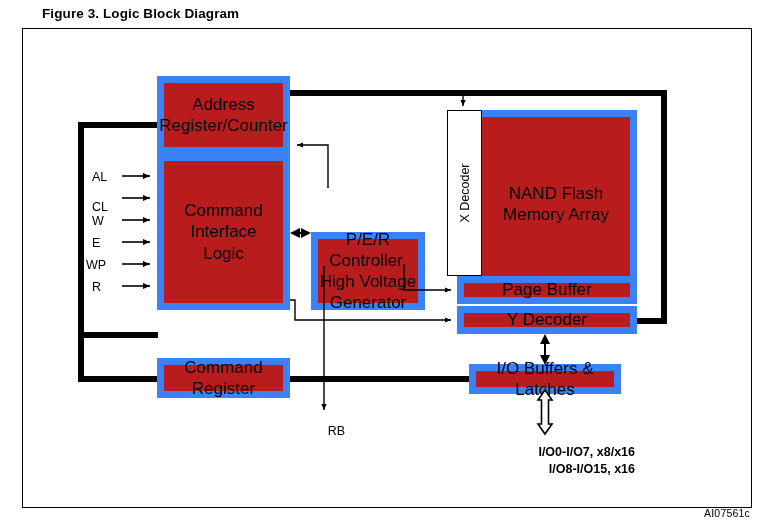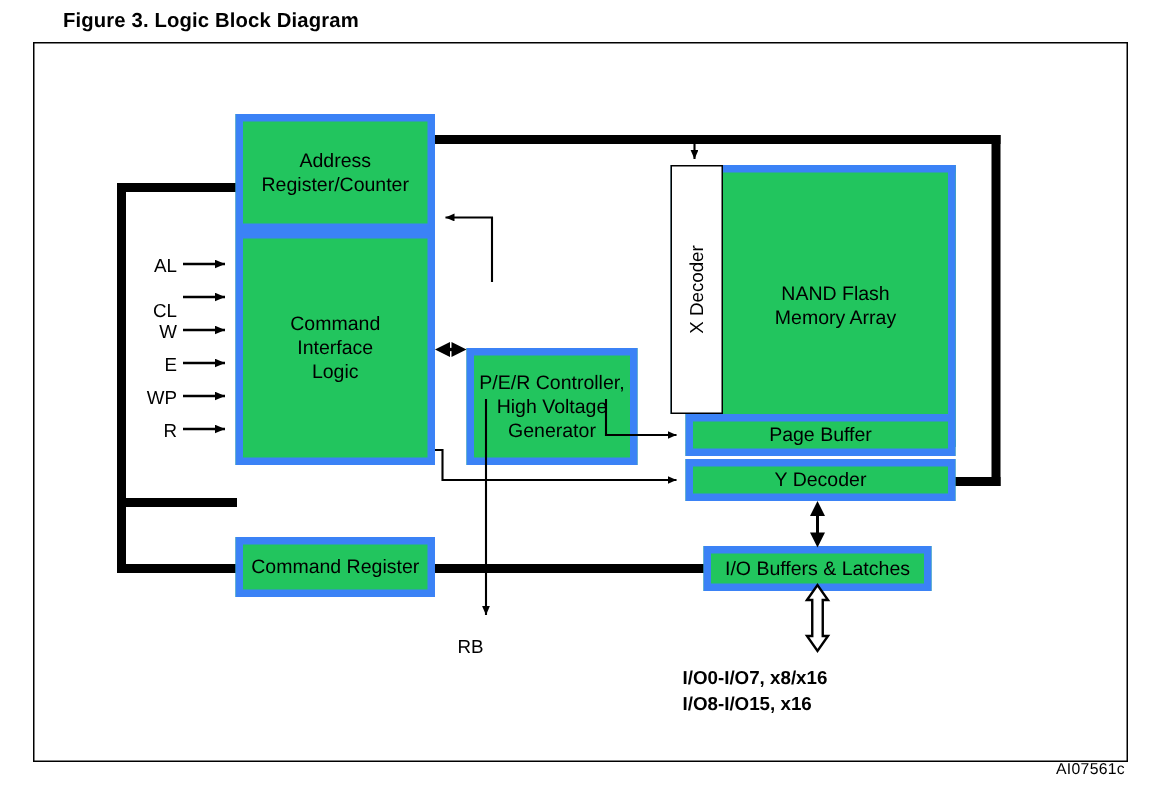--- a/index.html
+++ b/index.html
@@ -34,45 +34,45 @@
     left: 22px;
     top: 28px;
     width: 730px;
     height: 480px;
     border: 1px solid #000000;
     box-sizing: border-box;
     background: #ffffff;
   }
   .box {
     position: absolute;
-    border: 5px solid #3b82f6;
+    border: 7px solid #3b82f6;
     box-sizing: border-box;
-    background: #22c55e;
+    background: #b91c1c;
     display: flex;
     align-items: center;
     justify-content: center;
     text-align: center;
-    font-size: 13px;
+    font-size: 17px;
     line-height: 1.25;
     white-space: pre-line;
   }
   .bus {
     position: absolute;
     background: #000000;
   }
   .lbl {
     position: absolute;
     font-size: 12.5px;
     white-space: pre-line;
+    text-align: right;
+  }
+  .sig-lbl {
+    position: absolute;
+    font-size: 12.5px;
     text-align: left;
-  }
-  .sig-lbl {
-    position: absolute;
-    font-size: 12.5px;
-    text-align: right;
     white-space: nowrap;
   }
   .vert-text {
     position: absolute;
     border: 1px solid #000000;
     box-sizing: border-box;
     background: #ffffff;
     display: flex;
     align-items: center;
     justify-content: center;

